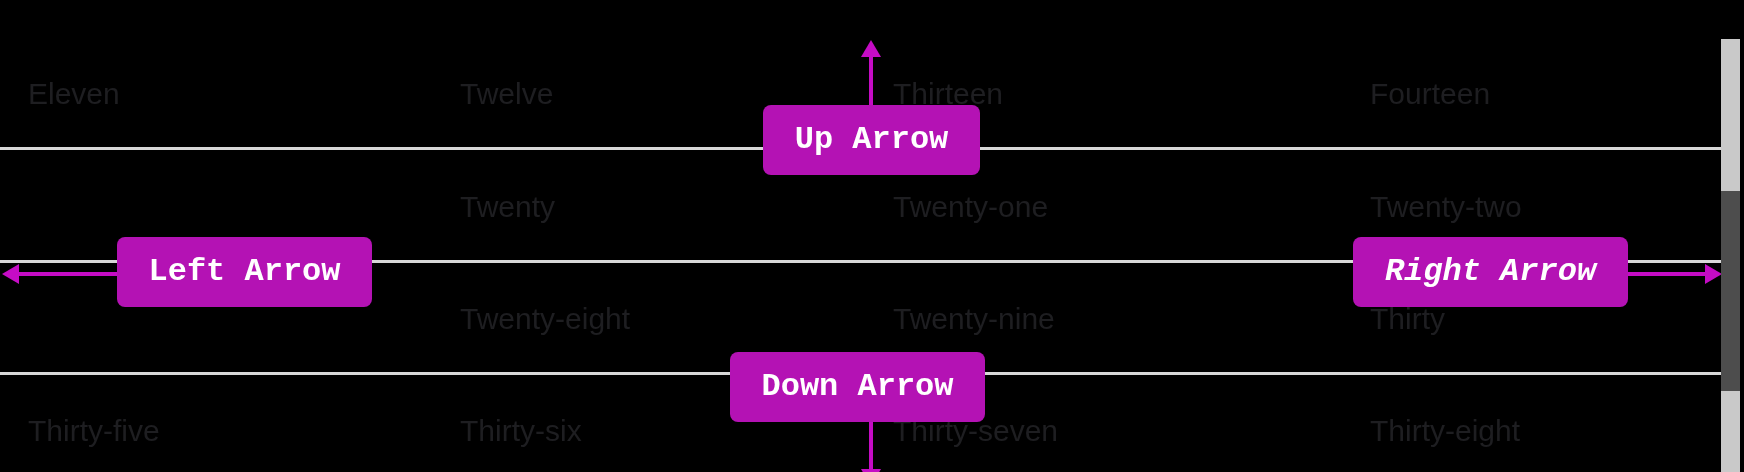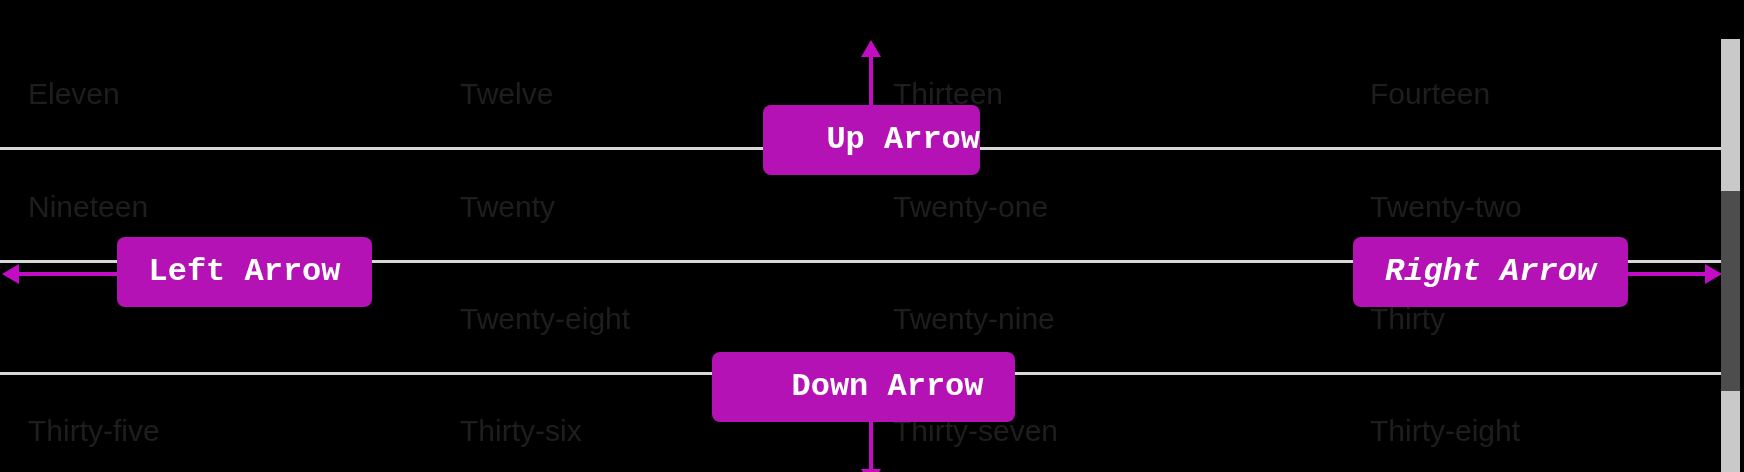--- a/index.html
+++ b/index.html
@@ -51,22 +51,22 @@
     position:absolute;z-index:3;
     height:70px;line-height:70px;
     background:var(--accent,#b412b4);
     color:var(--label-text,#fff);
     font-family:"Liberation Mono","DejaVu Sans Mono",monospace;
     font-size:32px;font-weight:bold;
     text-align:center;
     border-radius:8px;
     white-space:nowrap;
   }
-  .key-label.up{left:763px;top:66px;width:217px;text-align:right;}
-  .key-label.down{left:712px;top:313px;width:255px;padding-left:48px;}
+  .key-label.up{left:763px;top:66px;width:217px;}
+  .key-label.down{left:730px;top:313px;width:255px;}
   .key-label.left{left:117px;top:198px;width:255px;}
   .key-label.right{left:1353px;top:198px;width:275px;font-style:italic;}
 
   
   .v-track{position:absolute;left:1721px;top:0;width:19px;height:447px;background:var(--scrollbar-track,#c9c9c9);z-index:4;}
   .v-thumb{position:absolute;left:1721px;top:152px;width:19px;height:200px;background:var(--scrollbar-thumb,#4d4d4d);z-index:5;}
   .h-track{position:absolute;left:0;top:447px;width:1721px;height:20px;background:var(--scrollbar-track,#c9c9c9);z-index:4;}
   .h-thumb{position:absolute;left:373px;top:447px;width:880px;height:20px;background:var(--scrollbar-thumb,#4d4d4d);z-index:5;}
 </style>
 </head>
@@ -76,21 +76,20 @@
 
   <div class="divider d0"></div>
   <div class="divider d1"></div>
   <div class="divider d2"></div>
 
   <div class="cell r0 c0">Eleven</div>
   <div class="cell r0 c1">Twelve</div>
   <div class="cell r0 c2">Thirteen</div>
   <div class="cell r0 c3">Fourteen</div>
 
-  <div class="cell r1 c0">Nineteen</div>
   <div class="cell r1 c1">Twenty</div>
   <div class="cell r1 c2">Twenty-one</div>
   <div class="cell r1 c3">Twenty-two</div>
 
   <div class="cell r2 c1">Twenty-eight</div>
   <div class="cell r2 c2">Twenty-nine</div>
   <div class="cell r2 c3">Thirty</div>
 
   <div class="cell r3 c0">Thirty-five</div>
   <div class="cell r3 c1">Thirty-six</div>

